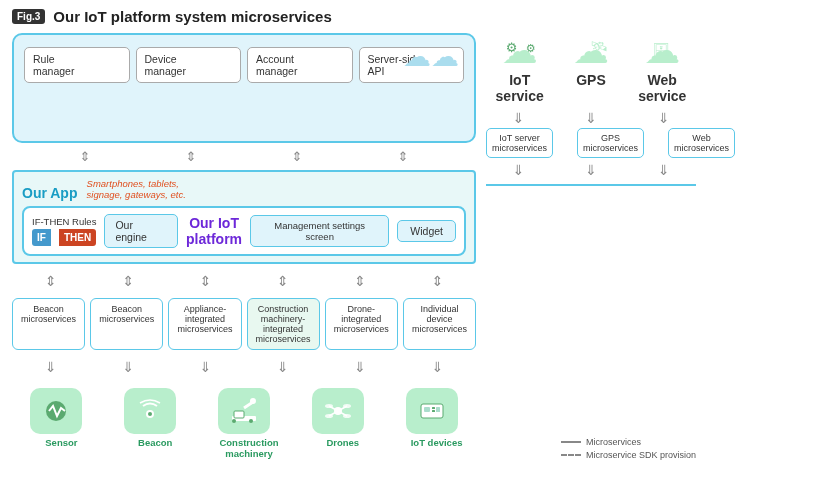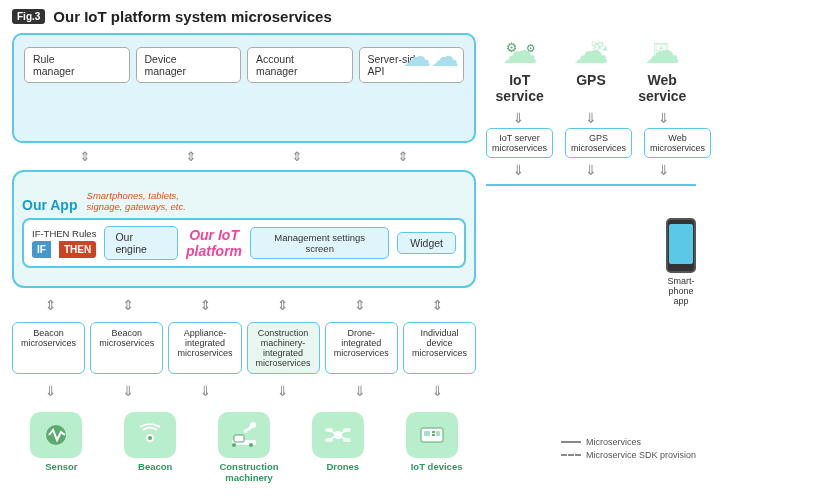--- a/index.html
+++ b/index.html
@@ -96,22 +96,22 @@
       justify-content: space-around;
       padding: 0 20px;
       color: #888;
       font-size: 16px;
     }
 
     
     .app-box {
       background: #e8f8f8;
       border: 2px solid #5bc8e8;
-      border-radius: 12px;
-      padding: 18px 8px;
+      border-radius: 4px;
+      padding: 6px 8px;
       position: relative;
     }
     .app-label {
       color: #1a9dc4;
       font-size: 14px;
       font-weight: bold;
       display: inline-block;
     }
     .app-subtitle {
       color: #e05020;
@@ -126,23 +126,22 @@
       border-radius: 8px;
       padding: 6px 8px;
       margin-top: 5px;
       display: flex;
       align-items: center;
       gap: 8px;
     }
     .platform-title {
       font-size: 14px;
       font-weight: bold;
-      color: #ec4899;
+      color: #6d28d9;
       white-space: nowrap;
-      font-style: italic;
     }
     .if-then-badge {
       display: flex;
       align-items: center;
       gap: 8px;
       font-size: 10px;
       font-weight: bold;
     }
     .if-part {
       background: #4499cc;
@@ -261,21 +260,21 @@
     }
     .service-label {
       font-size: 14px;
       font-weight: bold;
       color: #333;
       text-align: center;
     }
 
     .micro-services-right {
       display: flex;
-      gap: 12px;
+      gap: 24px;
       justify-content: space-around;
     }
     .micro-right-item {
       background: #fff;
       border: 1px solid #5bc8e8;
       border-radius: 5px;
       padding: 4px 5px;
       font-size: 9px;
       color: #333;
       text-align: center;
@@ -537,26 +536,20 @@
       </div>
 
       <div class="big-arrow-down-right" style="margin-top:4px">
         <span>⇓</span>
         <span>⇓</span>
         <span>⇓</span>
       </div>
 
       <div style="border-top: 2px solid #5bc8e8; margin: 4px 0;"></div>
 
-      <div class="smartphone">
-        <div class="phone-body">
-          <div class="phone-screen"></div>
-        </div>
-        <span class="phone-label">Smart-<br>phone<br>app</span>
-      </div>
 
       <div class="legend" style="bottom:10px;right:0">
         <div class="legend-item">
           <div class="legend-line"></div>
           <span>Microservices</span>
         </div>
         <div class="legend-item">
           <div class="legend-dashed"></div>
           <span>Microservice
 SDK provision</span>

